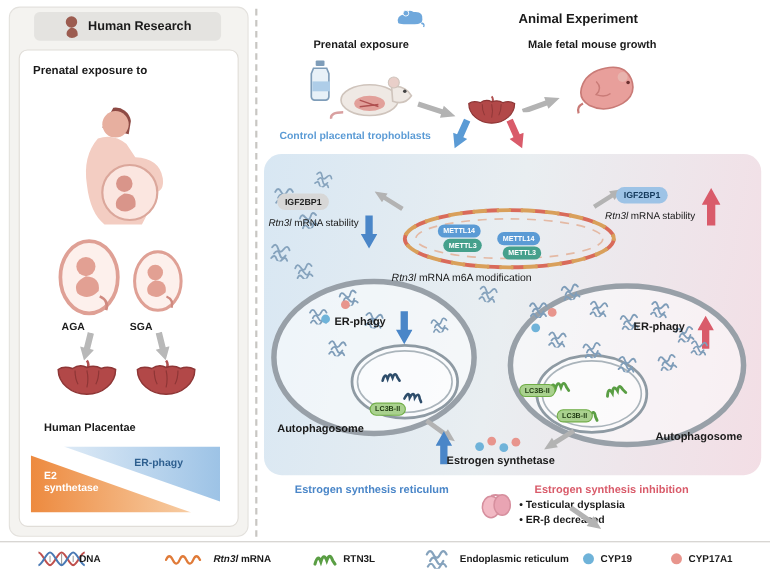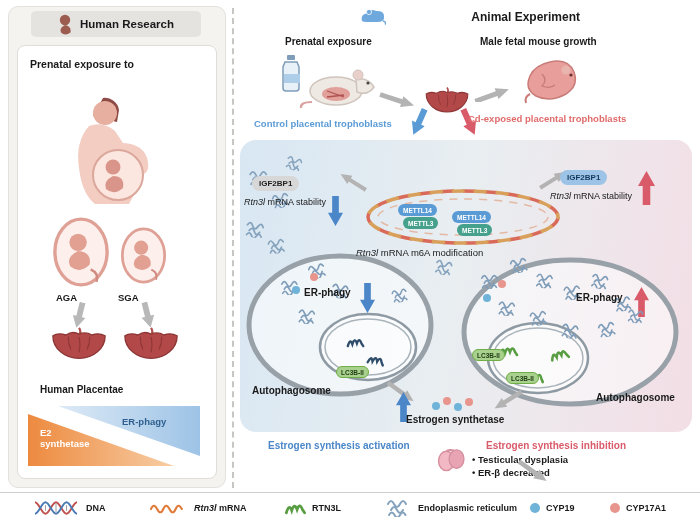--- a/index.html
+++ b/index.html
@@ -205,21 +205,20 @@
   </svg>
 
   <svg class="abs" style="left:400px;top:104px" width="40" height="38">
     <use href="#sym-arrow" x="12" y="3" width="14" height="30" fill="#5b9bd5" transform="rotate(24 19 18)"></use>
   </svg>
   <svg class="abs" style="left:450px;top:104px" width="40" height="38">
     <use href="#sym-arrow" x="12" y="3" width="14" height="30" fill="#d95b6a" transform="rotate(-24 19 18)"></use>
   </svg>
 
   <div class="lbl b ctr blue-txt" style="left:254px;top:118px;width:175px;font-size:9.5px">Control placental trophoblasts</div>
-  <div class="lbl b ctr red-txt" style="left:468px;top:113px;width:215px;font-size:9.5px">Cd-exposed placental trophoblasts</div>
 
   <div class="bigbox"></div>
 
   <svg class="abs" style="left:240px;top:140px" width="452" height="292" viewBox="0 0 452 292">
 
     <ellipse cx="100" cy="185" rx="91" ry="69" fill="rgba(255,255,255,.55)" stroke="#98a0a8" stroke-width="5"></ellipse>
     <ellipse cx="330" cy="192" rx="106" ry="72" fill="rgba(255,255,255,.5)" stroke="#98a0a8" stroke-width="5"></ellipse>
 
     <g>
       <ellipse cx="128" cy="207" rx="48" ry="33" fill="rgba(255,255,255,.6)" stroke="#8e9aa3" stroke-width="2.5"></ellipse>
@@ -388,21 +387,21 @@
 
   <div class="pill pill-lc3" style="left:336px;top:366px">LC3B-II</div>
   <div class="pill pill-lc3" style="left:472px;top:349px">LC3B-II</div>
   <div class="pill pill-lc3" style="left:506px;top:372px">LC3B-II</div>
 
   <div class="lbl b" style="left:252px;top:385px;font-size:10px">Autophagosome</div>
   <div class="lbl b" style="left:596px;top:392px;font-size:10px">Autophagosome</div>
 
   <div class="lbl b ctr" style="left:406px;top:414px;width:118px;font-size:10px">Estrogen synthetase</div>
 
-  <div class="lbl b ctr act-txt" style="left:268px;top:440px;width:168px;font-size:10px">Estrogen synthesis activation</div>
+  <div class="lbl b ctr act-txt" style="left:268px;top:440px;width:168px;font-size:10px">Estrogen synthesis reticulum</div>
   <div class="lbl b ctr inh-txt" style="left:486px;top:440px;width:162px;font-size:10px">Estrogen synthesis inhibition</div>
 
   <svg class="abs" style="left:436px;top:448px" width="30" height="24">
       <use href="#sym-testis" width="30" height="24"></use>
     </svg>
 
   <div class="lbl b" style="left:472px;top:453px;font-size:9.5px;line-height:13px">
     <div>• Testicular dysplasia</div>
     <div>• ER-β decreased</div>
   </div>
@@ -410,21 +409,21 @@
   <svg class="abs" style="left:514px;top:456px" width="48" height="34">
     <g transform="translate(5,5) rotate(35)">
         <use href="#sym-flow" x="0" y="-6" width="34" height="13" fill="#b3b3b3"></use>
       </g>
   </svg>
 
   <footer class="legend-bar">
     <svg class="abs" style="left:34px;top:7px" width="44" height="16">
         <use href="#sym-dna" width="44" height="16"></use>
       </svg>
-    <span class="lbl leg-lbl" style="left:86px;top:10px">DNA</span>
+    <span class="lbl leg-lbl" style="left:72px;top:10px">DNA</span>
 
     <svg class="abs" style="left:150px;top:10px;color:#e07b39" width="38" height="12">
         <use href="#sym-mrna" width="38" height="12"></use>
       </svg>
     <span class="lbl leg-lbl" style="left:194px;top:10px"><span class="it">Rtn3l</span><span> mRNA</span></span>
 
     <svg class="abs" style="left:284px;top:8px;color:#5a9e44" width="24" height="15">
         <use href="#sym-rtn" width="24" height="15"></use>
       </svg>
     <span class="lbl leg-lbl" style="left:312px;top:10px">RTN3L</span>

